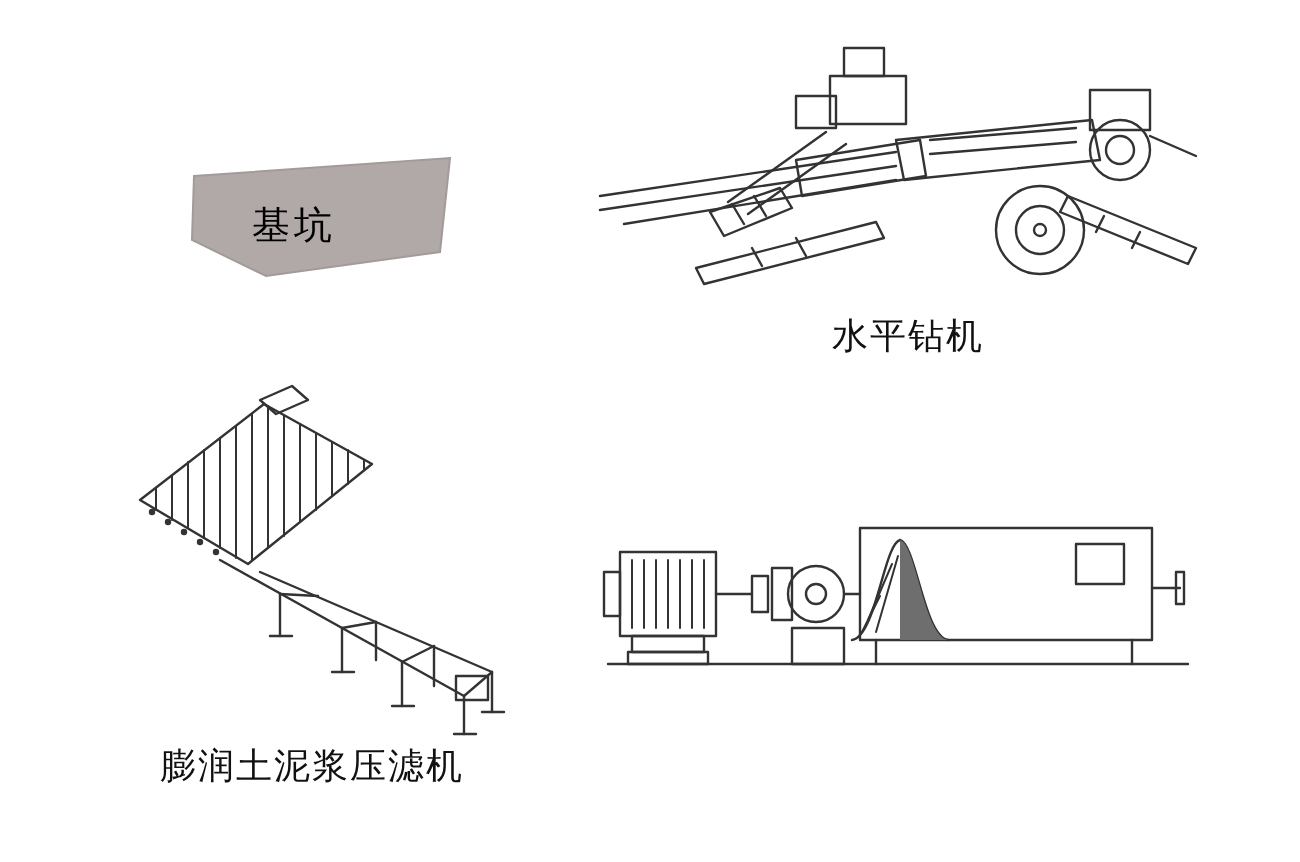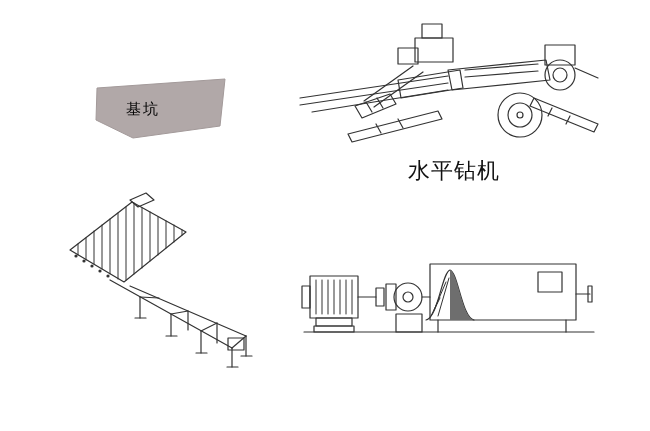--- a/index.html
+++ b/index.html
@@ -14,25 +14,25 @@
     position:relative;width:650px;height:431px;background:var(--background);
     font-family:"Liberation Serif","DejaVu Serif",serif;color:var(--text);
     overflow:hidden;
   }
   figure{margin:0;position:absolute;}
   svg{display:block;}
   .ln{stroke:var(--line);fill:none;stroke-width:1.2;stroke-linecap:round;stroke-linejoin:round;}
   .ln-thin{stroke:var(--line);fill:none;stroke-width:1;stroke-linecap:round;}
   .dot{fill:var(--line);stroke:none;}
   .caption{
-    position:absolute;text-align:center;font-size:22px;letter-spacing:1px;
+    position:absolute;text-align:center;font-size:18px;letter-spacing:1px;
     color:var(--text);white-space:nowrap;
   }
   .pit-label{
-    position:absolute;left:38px;top:24px;font-size:15px;letter-spacing:2px;color:#000;
+    position:absolute;left:38px;top:24px;font-size:19px;letter-spacing:2px;color:#000;
   }
   
   #fig-pit{left:88px;top:76px;width:142px;height:66px;}
   #fig-drill{left:298px;top:6px;width:312px;height:152px;}
   #fig-press{left:46px;top:188px;width:222px;height:182px;}
   #fig-chamber{left:298px;top:248px;width:302px;height:98px;}
   #cap-drill{left:298px;top:156px;width:312px;}
   #cap-press{left:30px;top:371px;width:252px;}
   #cap-chamber{left:300px;top:350px;width:282px;font-size:17px;}
 </style>
@@ -149,20 +149,21 @@
           <line x1="150" y1="165" x2="161" y2="165"></line>
         <line x1="186" y1="160" x2="186" y2="179"></line>
           <line x1="181" y1="179" x2="192" y2="179"></line>
         <line x1="142" y1="123" x2="142" y2="142"></line>
         <line x1="171" y1="135" x2="171" y2="155"></line>
         <line x1="200" y1="148" x2="200" y2="168"></line>
           <line x1="195" y1="168" x2="206" y2="168"></line>
       </g>
     </svg>
   </figure>
+  <div class="caption" id="cap-press">膨润土泥浆压滤机</div>
 
   <figure id="fig-chamber">
     <svg width="302" height="98" viewBox="0 0 302 98">
       <g class="ln">
 
         <line x1="6" y1="84" x2="296" y2="84"></line>
 
         <rect x="12" y="28" width="48" height="42"></rect>
         <rect x="4" y="38" width="8" height="22"></rect>
         <rect x="18" y="70" width="36" height="8"></rect>

